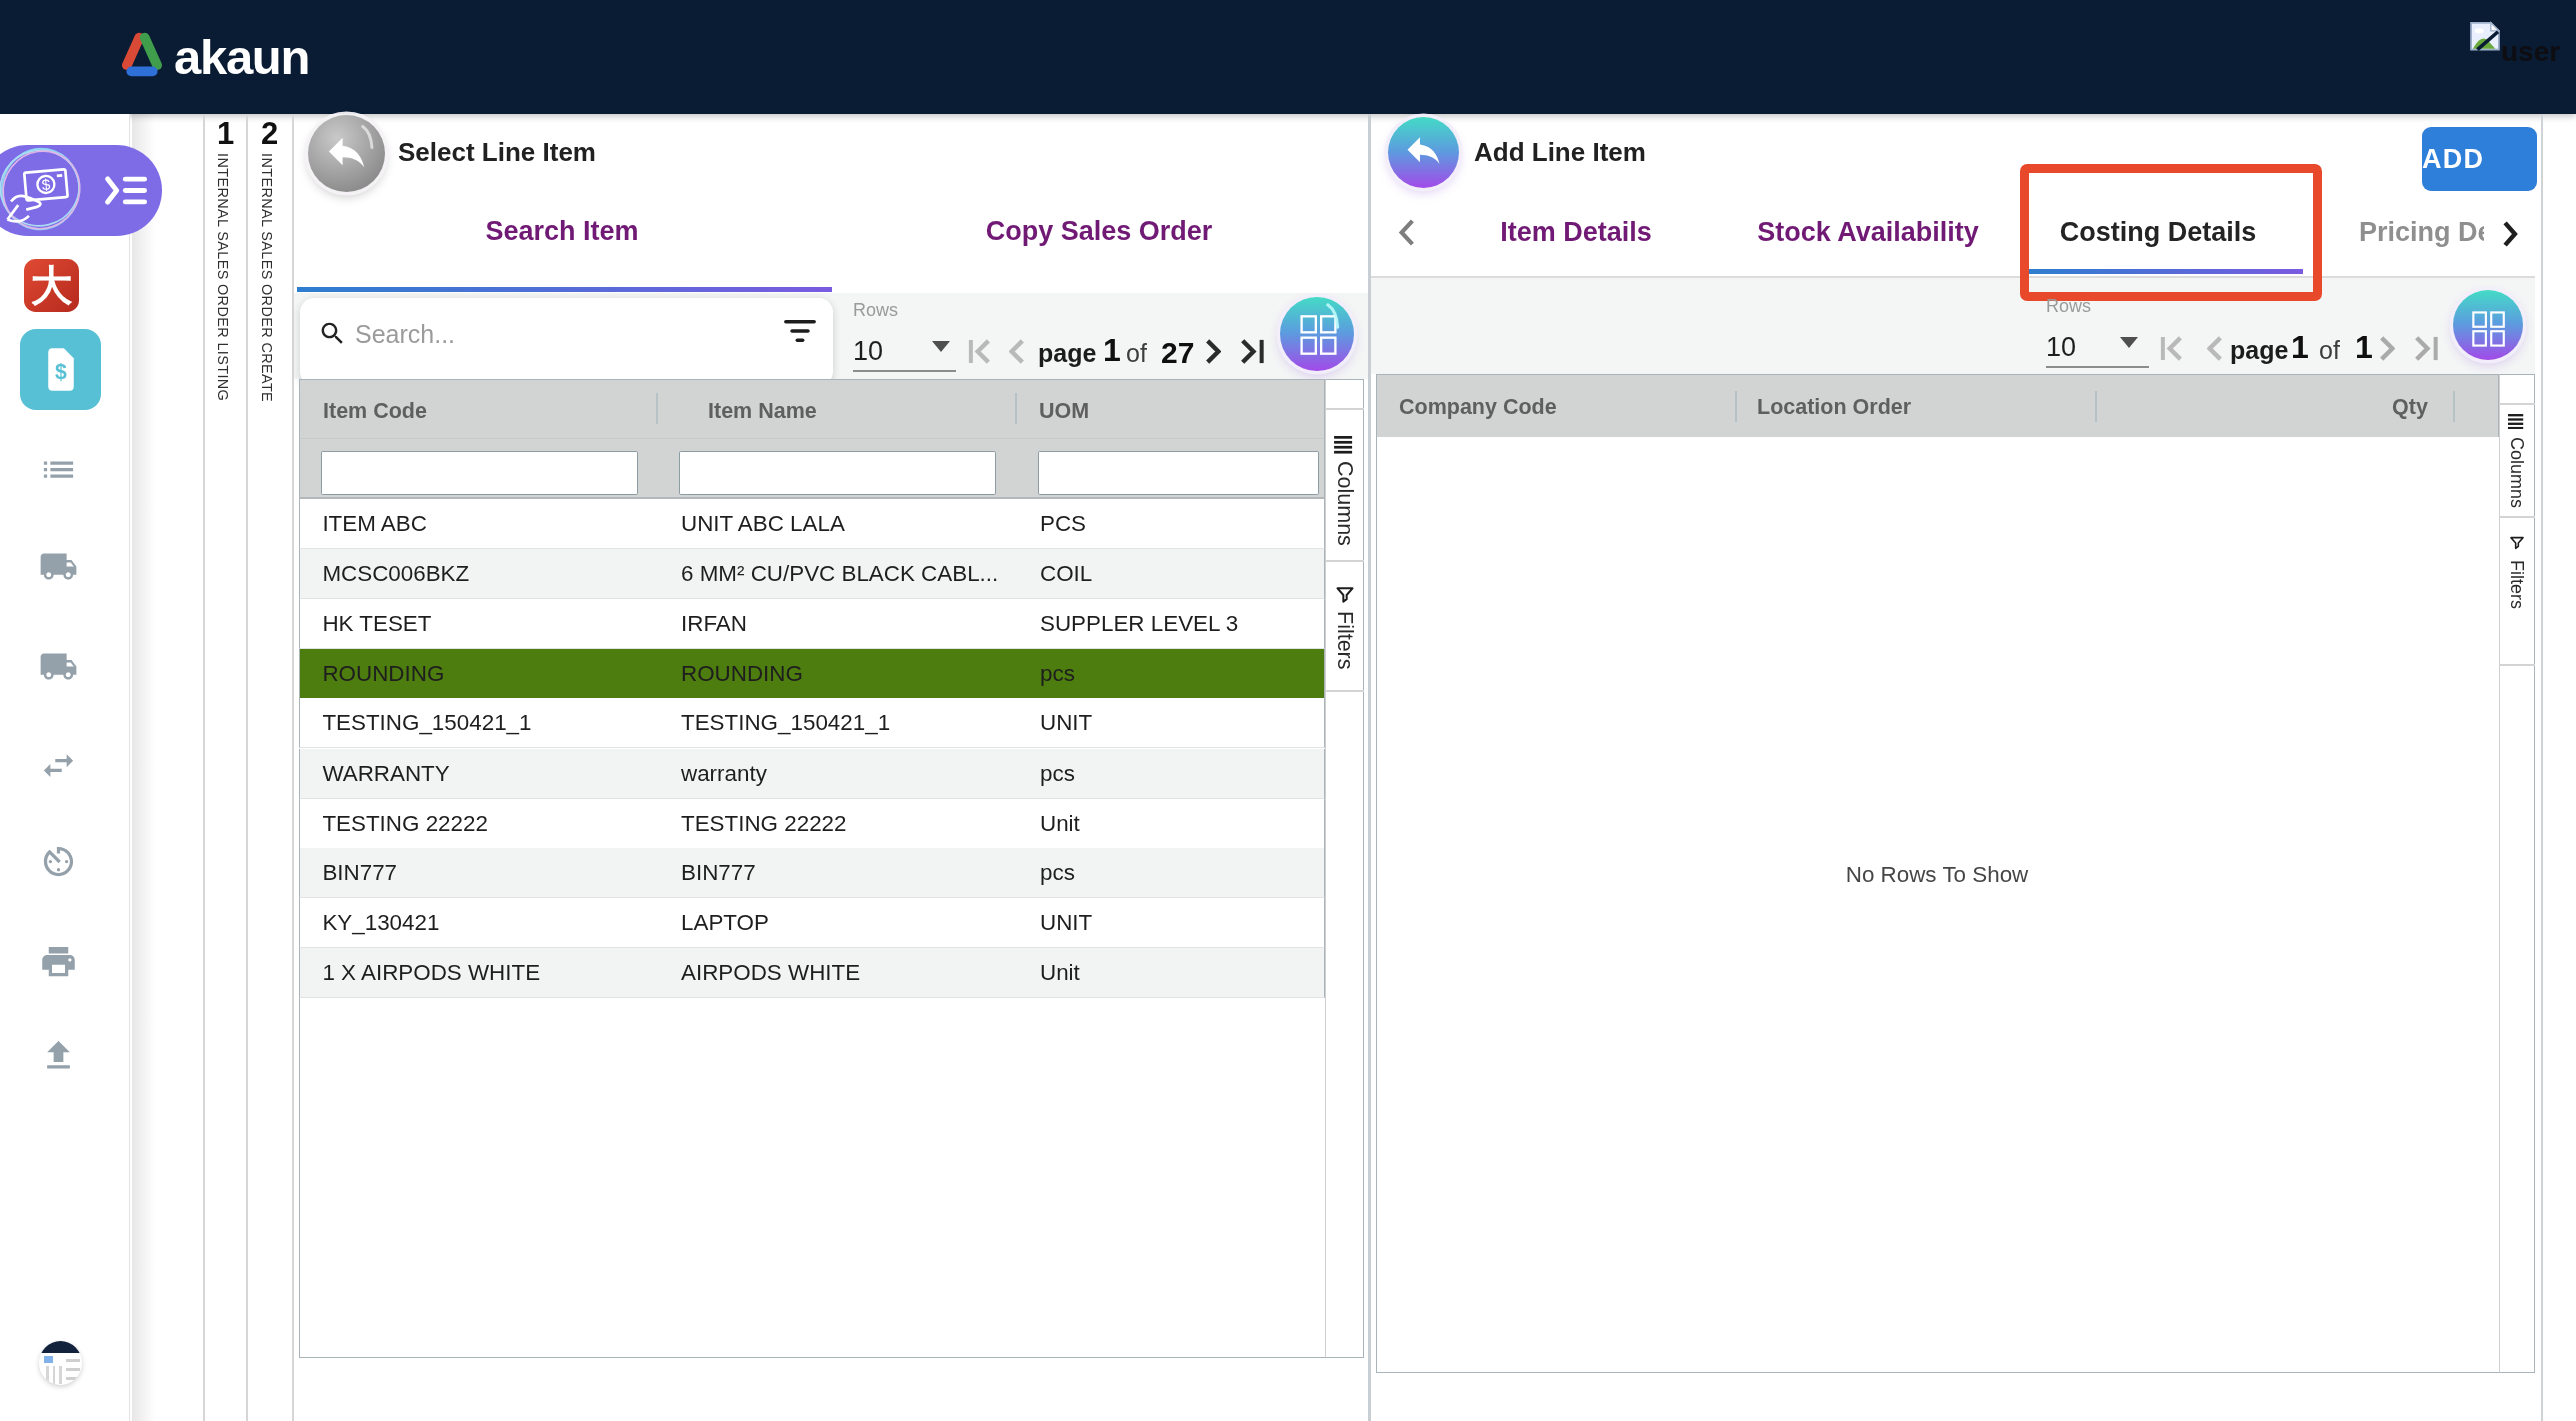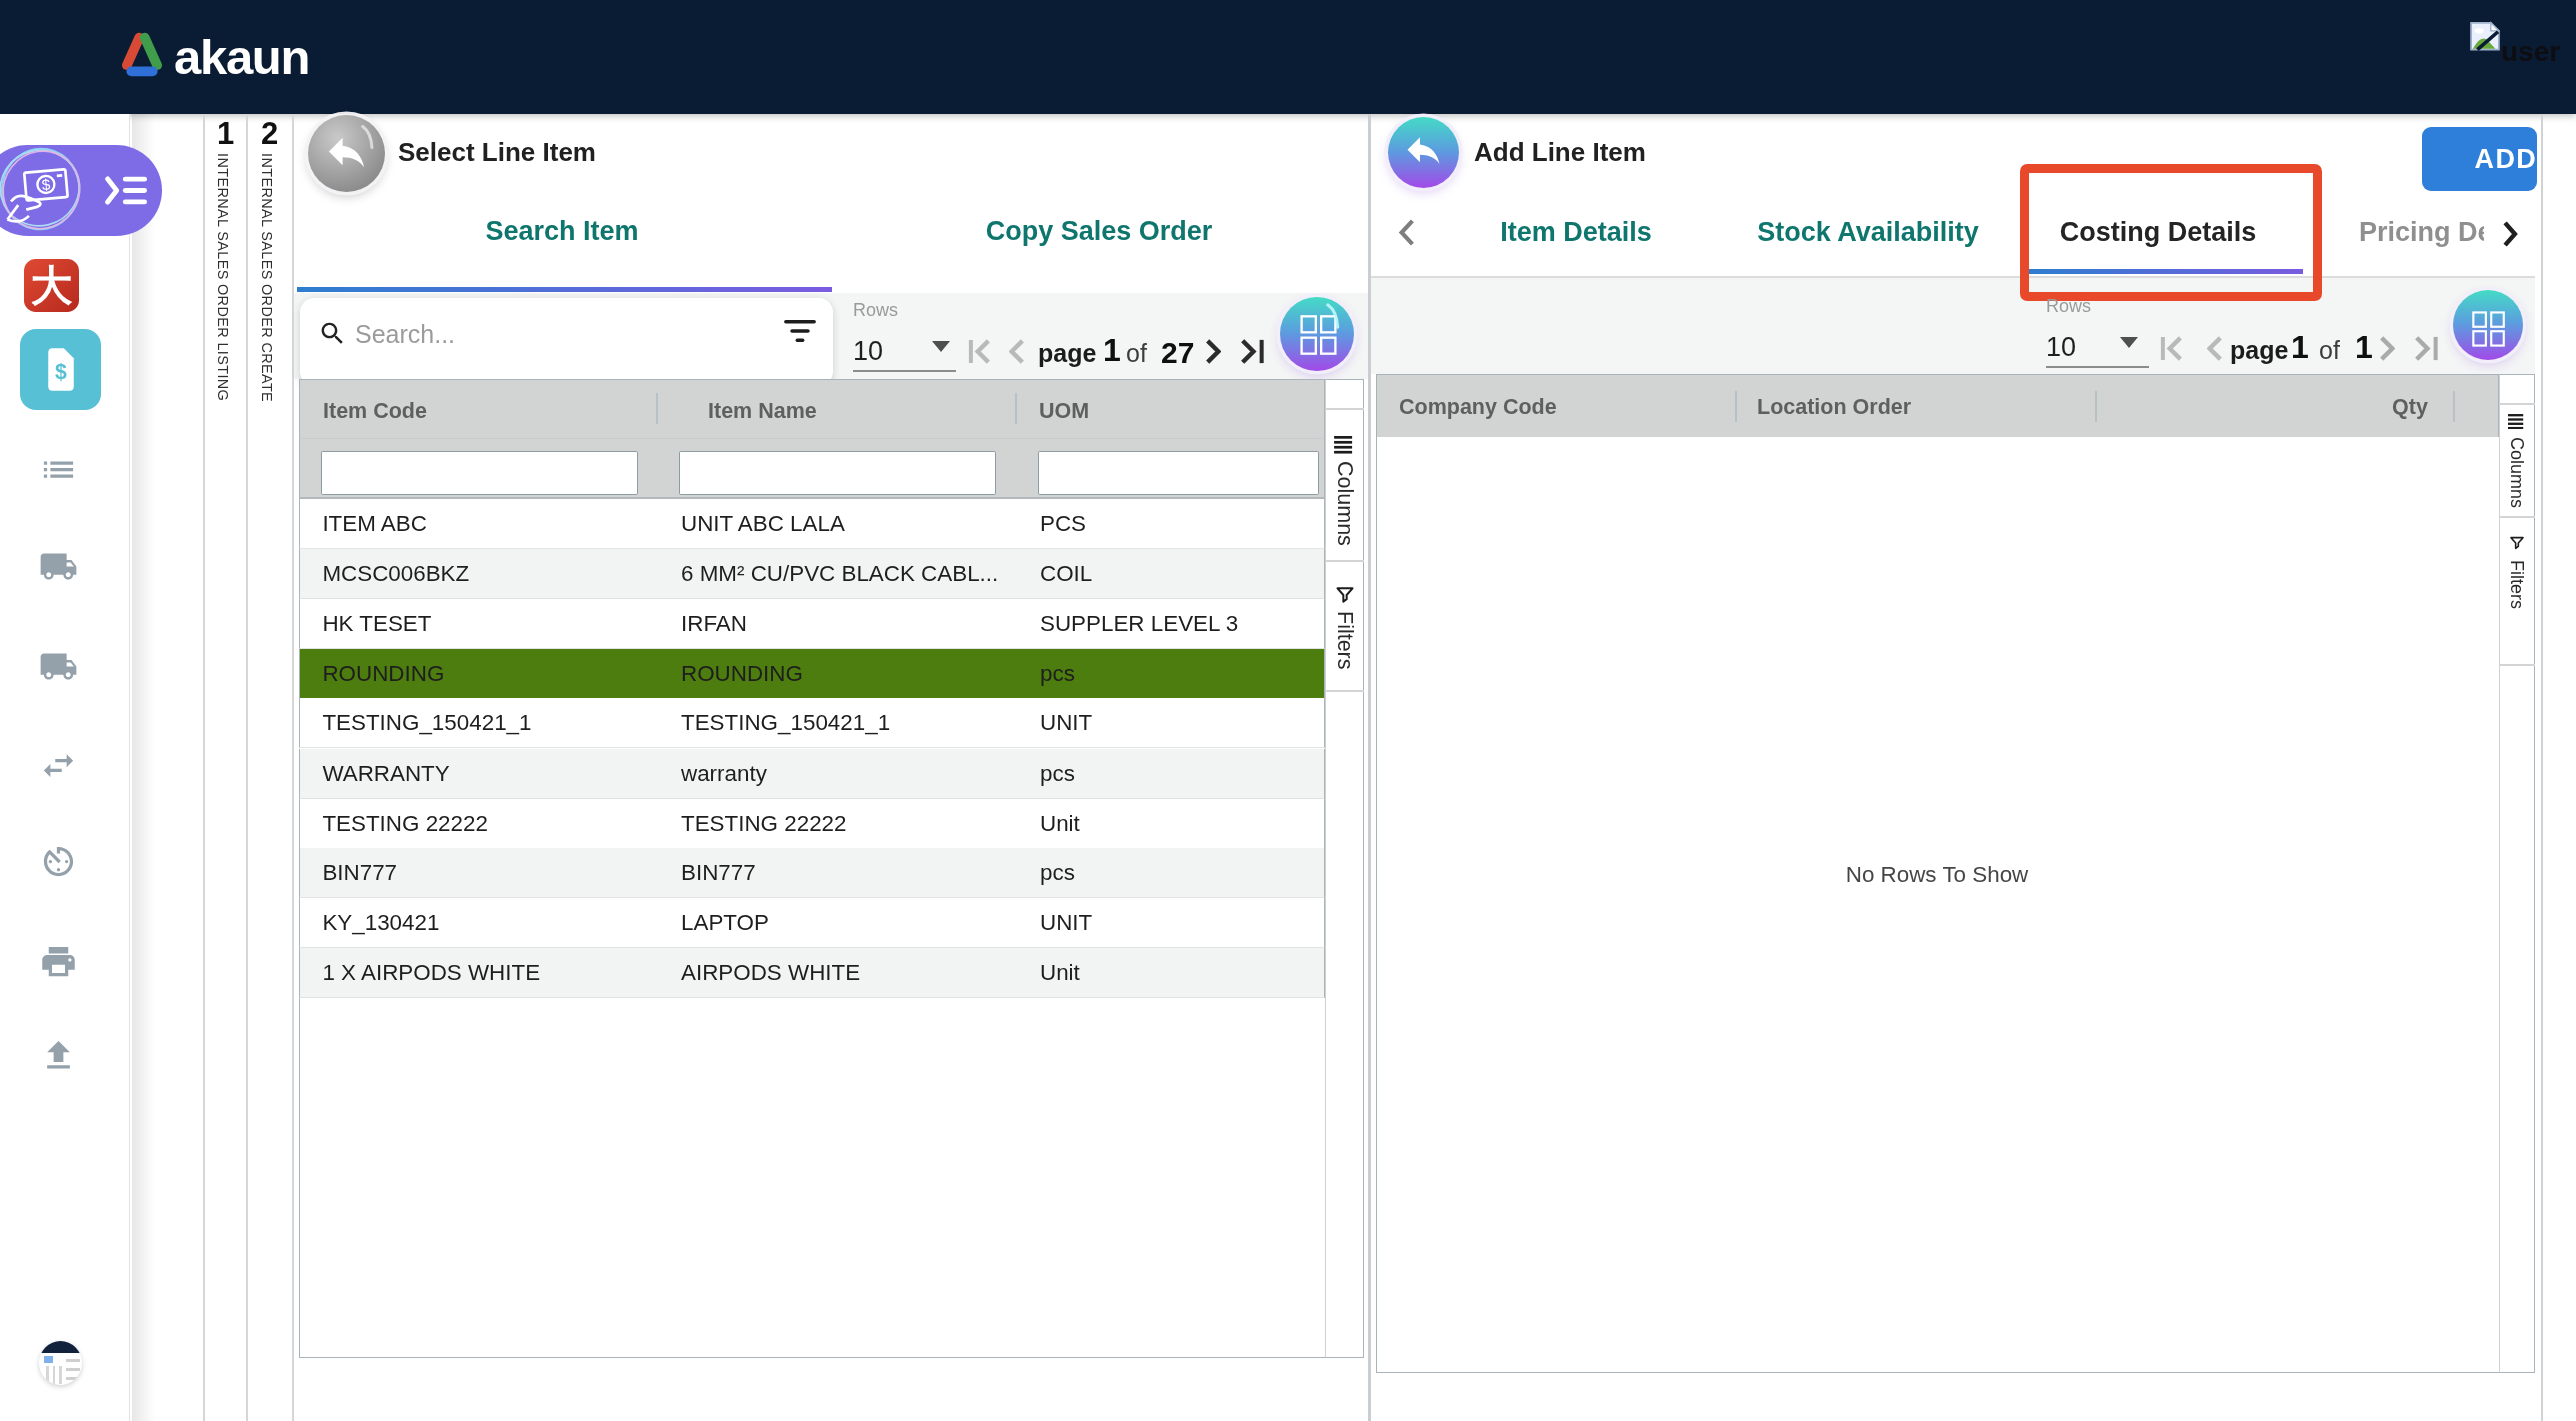--- a/index.html
+++ b/index.html
@@ -19,21 +19,21 @@
 #redic{left:24px;top:259px;width:55px;height:53px;border-radius:11.7px;background:linear-gradient(135deg,#e04a33,#b5291d);color:#fff;font-size:42px;font-weight:bold;text-align:center;line-height:54px}
 #tealic{left:20px;top:329px;width:81px;height:81px;border-radius:16px;background:#57c0d5}
 
 .vline{position:absolute;width:1.8px;background:#d6d6d6}
 .stepnum{position:absolute;top:116px;width:43px;text-align:center;font-size:31px;font-weight:bold;color:#111}
 .vtext{position:absolute;top:153px;writing-mode:vertical-rl;font-size:14.4px;color:#2e2e2e;letter-spacing:0.4px;white-space:nowrap}
 
 .gbtn{position:absolute;border-radius:50%;background:linear-gradient(180deg,#44dbc6 0%,#5c9cdf 48%,#a24ae8 100%);box-shadow:0 0 0 3.6px rgba(242,238,250,.95),0 4.5px 10.8px rgba(140,90,220,.3)}
 .graybtn{position:absolute;border-radius:50%;background:radial-gradient(circle at 38% 30%,#c9c9c9,#8d8d8d 75%);box-shadow:0 0 0 3.6px rgba(244,242,246,.95),0 4.5px 10.8px rgba(0,0,0,.22)}
 .ptitle{position:absolute;font-size:27px;font-weight:bold;color:#212121}
-.tablbl{position:absolute;font-size:27px;color:#0f766e;font-weight:bold;transform:translateX(-50%);white-space:nowrap}
+.tablbl{position:absolute;font-size:27px;color:#701a75;font-weight:bold;transform:translateX(-50%);white-space:nowrap}
 .tabund{position:absolute;height:5.4px;background:linear-gradient(90deg,#2d7ecf,#7a5be0)}
 
 .ghead{position:absolute;background:#d2d3d3;border:1.8px solid #a9b4ba;border-bottom:none}
 .gheadtxt{position:absolute;font-size:21.5px;font-weight:bold;color:#5f5f5f;white-space:nowrap}
 .gdiv{position:absolute;width:1.8px;background:#b7c2c6}
 .finp{position:absolute;height:44px;background:#fff;border:1.8px solid #8b9ca3;border-radius:1.8px}
 .striptxt{writing-mode:vertical-rl;white-space:nowrap;color:#2a2a2a}
 .drow{position:absolute;left:299px;width:1026px;height:50px;border-left:1.8px solid #a9b4ba;border-right:1.8px solid #a9b4ba;border-bottom:1.8px solid #e0e2e3;font-size:22.4px;color:#1e1e1e}
 .drow span{position:absolute;top:11.7px;white-space:nowrap}
 </style>
@@ -271,21 +271,21 @@
     <path d="M2 2 Q12 9 13 27" fill="none" stroke="rgba(255,255,255,.6)" stroke-width="3.5" stroke-linecap="round"></path>
   </svg>
 
 <div class="abs" style="left:1368px;top:114px;width:2.7px;height:1308px;background:#c9ced2"></div>
 
 <div class="gbtn" style="left:1388px;top:117px;width:71px;height:71px"></div>
 <svg class="abs" style="left:1402px;top:132px" width="43" height="39" viewBox="0 0 24 22">
 <path d="M10 8V4l-7 7 7 7v-4.1c5 0 8.5 1.6 11 5.1-1-5-4-10-11-11z" fill="#fff" transform="translate(0,-1)"></path>
 </svg>
 <div class="ptitle" style="left:1474px;top:137px;font-size:26px">Add Line Item</div>
-<div class="abs" style="left:2422px;top:127px;width:115px;height:64px;background:#2e7fd9;border-radius:9px;color:#fff;font-size:27px;font-weight:bold;text-align:right;line-height:64px;letter-spacing:1.3px">ADD</div>
+<div class="abs" style="left:2422px;top:127px;width:115px;height:64px;background:#2e7fd9;border-radius:9px;color:#fff;font-size:27px;font-weight:bold;text-align:left;line-height:64px;letter-spacing:1.3px">ADD</div>
 <svg class="abs" style="left:1398px;top:219px" width="18" height="27" viewBox="0 0 20 30">
     <path d="M16 2 L4 15 L16 28" fill="none" stroke="#7e7e7e" stroke-width="4.6"></path>
   </svg>
 <div class="tablbl" style="left:1576px;top:217px">Item Details</div>
 <div class="tablbl" style="left:1868px;top:217px">Stock Availability</div>
 <div class="tablbl" style="left:2158px;top:217px;color:#242424">Costing Details</div>
 <div class="abs" style="left:2359px;top:217px;font-size:27px;color:#8f8f8f;font-weight:bold;width:125px;overflow:hidden;white-space:nowrap">Pricing De</div>
 <svg class="abs" style="left:2502px;top:221px" width="16" height="26" viewBox="0 0 18 29">
     <path d="M3.5 2 L14.5 14.5 L3.5 27" fill="none" stroke="#1f1f1f" stroke-width="5"></path>
   </svg>

